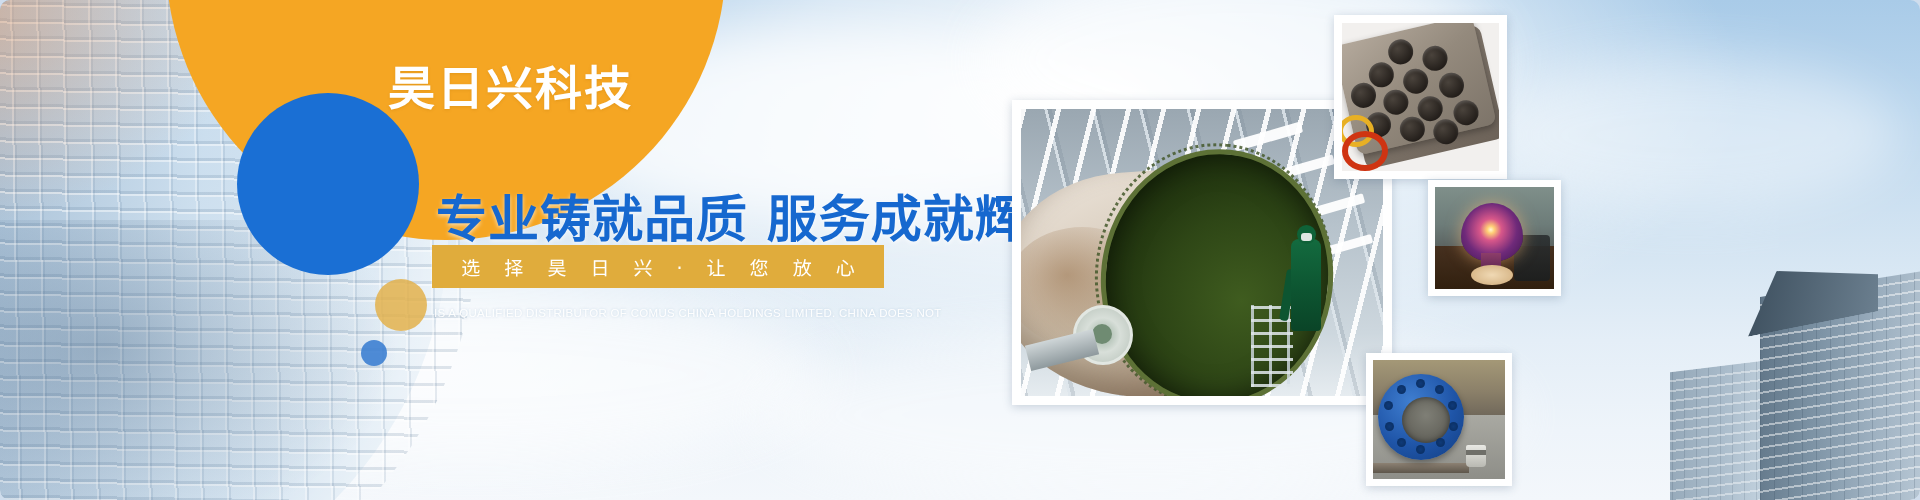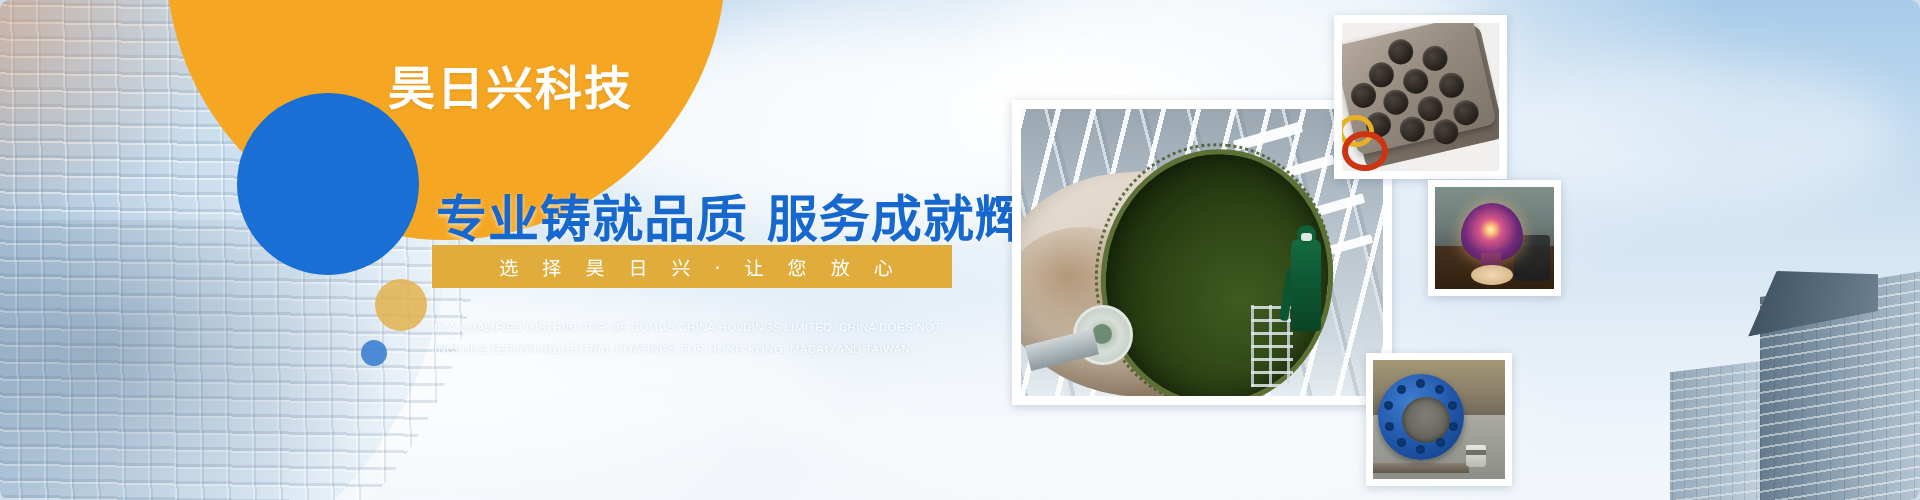--- a/index.html
+++ b/index.html
@@ -131,31 +131,31 @@
     text-shadow:0 1px 3px rgba(180,110,0,.25);
   }
   .headline{
     position:absolute;left:436px;top:178px;
     font-size:51px;font-weight:bold;color:#1668cf;letter-spacing:1px;
     font-family:"DejaVu Sans","Liberation Sans",sans-serif;
     white-space:nowrap;
     text-shadow:0 2px 4px rgba(255,255,255,.65);
   }
   .subbar{
-    position:absolute;left:432px;top:245px;width:512px;height:43px;
+    position:absolute;left:432px;top:245px;width:452px;height:43px;
     background:#e0ac3c;
-    display:flex;align-items:center;justify-content:center;padding-left:8px;
+    display:flex;align-items:center;justify-content:center;
   }
   .subbar span{
     font-size:19px;color:#ffffff;letter-spacing:9px;
     font-family:"DejaVu Sans","Liberation Sans",sans-serif;
     white-space:nowrap;padding-left:9px;
   }
   .legal{
-    position:absolute;left:434px;top:316px;width:480px;
+    position:absolute;left:434px;top:302px;width:480px;
     font-size:11.5px;line-height:22px;color:#ffffff;
     letter-spacing:.3px;
     font-family:"Liberation Sans",sans-serif;
     text-shadow:0 0 3px rgba(150,180,205,.55);
     opacity:.95;
   }
   .legal div{white-space:nowrap;}
 
   
   .ph{position:absolute;background:#fff;box-shadow:0 2px 9px rgba(40,70,100,.22);}
@@ -332,21 +332,20 @@
 
   <div class="brand">昊日兴科技</div>
   <div class="headline">专业铸就品质  服务成就辉煌</div>
 
   <div class="subbar">
     <span>选 择 昊 日 兴 · 让 您 放 心</span>
   </div>
 
   <div class="legal">
     <div>IS A QUALIFIED DISTRIBUTOR OF COMUS CHINA HOLDINGS LIMITED. CHINA DOES NOT</div>
-    <div>INCLUDE TEFLON INDUSTRIAL COATINGS FOR HONG KONG, MACAO AND TAIWAN</div>
   </div>
 
   <div class="ph ph-main">
     <div class="tank-scene">
       <div class="roof"></div>
       <div class="skylight" style="left:212px;top:22px;width:70px;height:11px;"></div>
       <div class="skylight" style="left:250px;top:54px;width:64px;height:10px;"></div>
       <div class="skylight" style="left:286px;top:92px;width:58px;height:10px;"></div>
       <div class="skylight" style="left:300px;top:132px;width:52px;height:9px;"></div>
       <div class="tank-body"></div>

